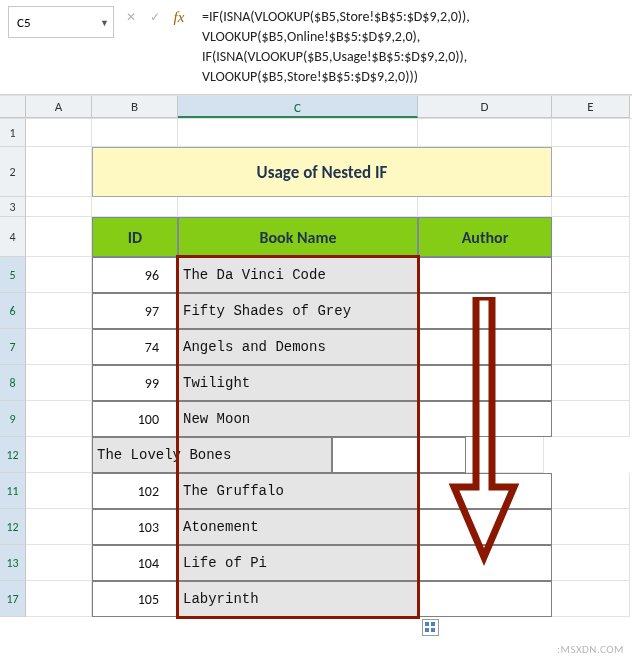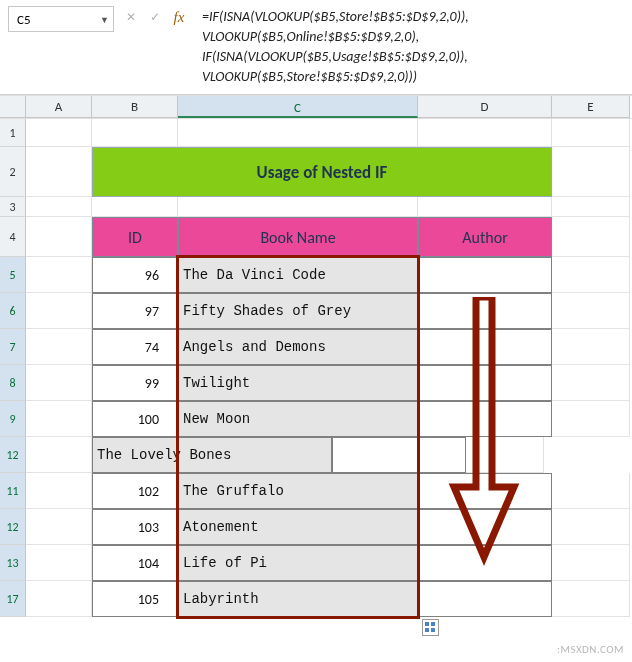--- a/index.html
+++ b/index.html
@@ -17,21 +17,21 @@
     .formula-bar {
       display: flex;
       align-items: flex-start;
       border-bottom: 1px solid #d0d0d0;
       background: #fff;
       padding: 6px 8px;
       gap: 6px;
     }
     .name-box {
       width: 106px;
-      height: 26px;
+      height: 32px;
       display: flex;
       align-items: center;
       justify-content: space-between;
       border: 1px solid #c8c8c8;
       padding: 0 4px 0 8px;
       font-size: 13px;
       background: #fff;
     }
     .name-box .arrow { font-size: 9px; color: #555; }
     .fx-controls {
@@ -52,21 +52,21 @@
     }
     .fx-btn.fx { font-style: italic; color: #a16207; font-family: 'Times New Roman', serif; font-size: 15px; }
     .formula-text {
       flex: 1;
       font-size: 14px;
       line-height: 20px;
       padding: 1px 6px 1px 6px;
       min-height: 22px;
       color: #222;
     }
-    .formula-row { white-space: pre; font-style: italic; }
+    .formula-row { white-space: pre; }
 
     
     .grid-wrap {
       display: flex;
       border-top: 1px solid #e0e0e0;
     }
     .corner {
       width: 26px;
       height: 22px;
       background: #eef1f4;
@@ -132,34 +132,34 @@
 
     
     .r1 { height: 28px; }
     .r2 { height: 50px; }
     .r3 { height: 20px; }
     .r4 { height: 40px; }
     .rd { height: 36px; }
 
     
     .title-cell {
-      background: #84cc16;
+      background: #fef9c3;
       border: 1px solid #9aa9b8;
       font-size: 17px;
       font-weight: bold;
       color: #1f3450;
       justify-content: center;
       width: 460px;
     }
 
     
     .thdr {
-      background: #ec4899;
+      background: #84cc16;
       border: 1px solid #7a8a99;
-      font-weight: normal;
+      font-weight: bold;
       font-size: 16px;
       justify-content: center;
       color: #1f3450;
     }
 
     
     .tbl-cell {
       border: 1px solid #808080;
       background: #fff;
     }

